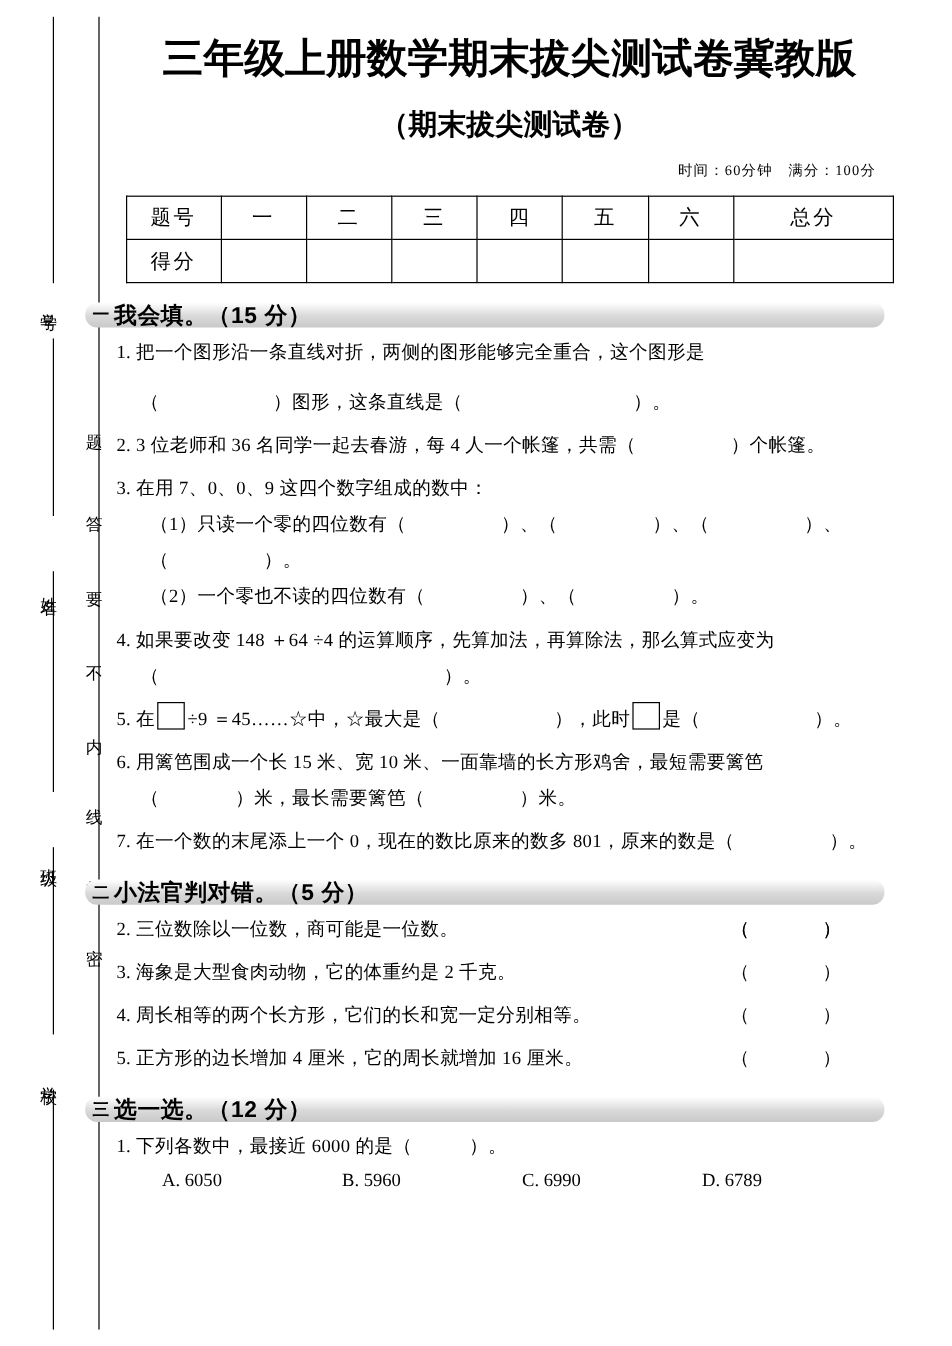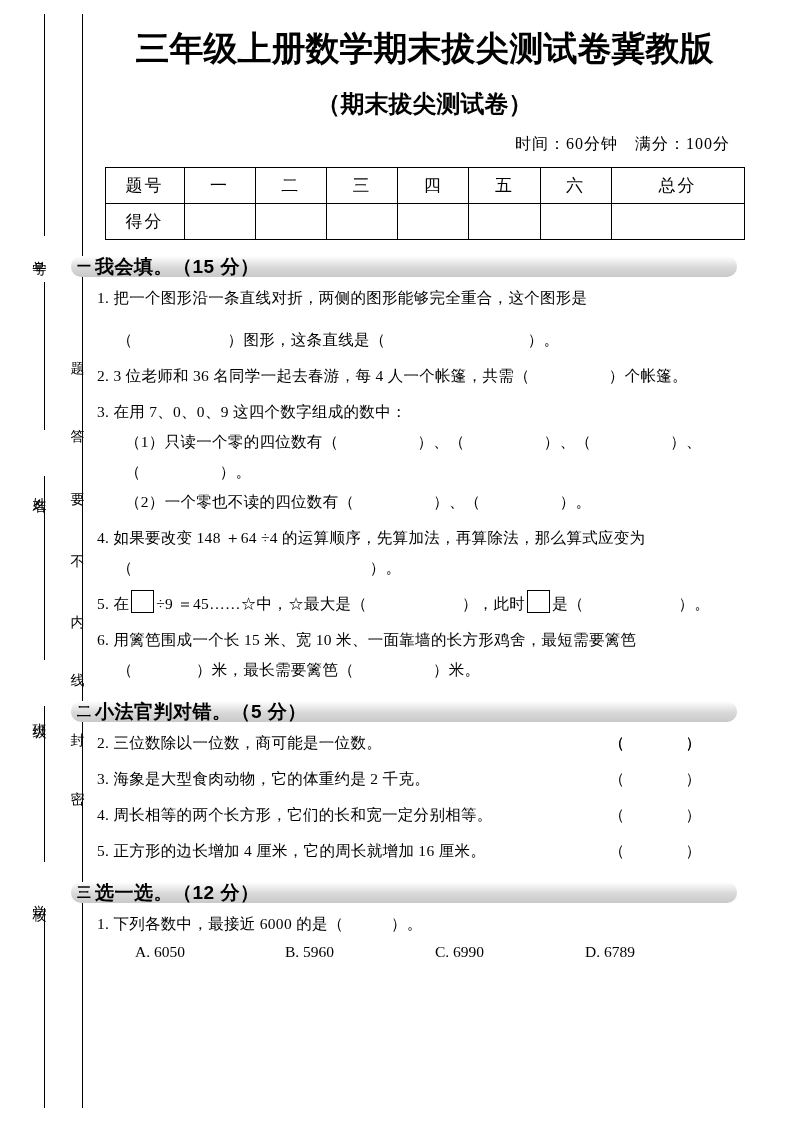--- a/index.html
+++ b/index.html
@@ -71,21 +71,21 @@
   }
   .subtitle {
     text-align: center;
     font-family: "Liberation Sans", "DejaVu Sans", sans-serif;
     font-weight: bold;
     font-size: 24px;
     margin-top: 16px;
   }
   .timeline {
     text-align: right;
-    font-size: 16px;
+    font-size: 12px;
     margin-top: 14px;
     padding-right: 48px;
     letter-spacing: 1px;
   }
 
   
   .score-table {
     margin: 12px auto 0 auto;
     border-collapse: collapse;
     width: 640px;
@@ -235,20 +235,21 @@
   <div class="q sub" style="margin-top:0;">（2）一个零也不读的四位数有（　　　　　）、（　　　　　）。</div>
   <div class="q">4. 如果要改变 148 ＋64 ÷4 的运算顺序，先算加法，再算除法，那么算式应变为</div>
   <div class="q cont" style="margin-top:0;">（　　　　　　　　　　　　　　　）。</div>
 
   <div class="q">
     <span>5. 在</span><span class="box"></span><span>÷9 ＝45……☆中，☆最大是（　　　　　　），此时</span><span class="box"></span><span>是（　　　　　　）。</span>
   </div>
 
   <div class="q">6. 用篱笆围成一个长 15 米、宽 10 米、一面靠墙的长方形鸡舍，最短需要篱笆</div>
   <div class="q cont" style="margin-top:0;">（　　　　）米，最长需要篱笆（　　　　　）米。</div>
+  <div class="q">7. 在一个数的末尾添上一个 0，现在的数比原来的数多 801，原来的数是（　　　　　）。</div>
 
   <div class="sec-bar">
     <span class="sec-num">二</span>
     <span class="sec-title">小法官判对错。（5 分）</span>
   </div>
 
   <div class="q tf">
     <span class="paren">（　　）</span>
   </div>
   <div class="q tf">

